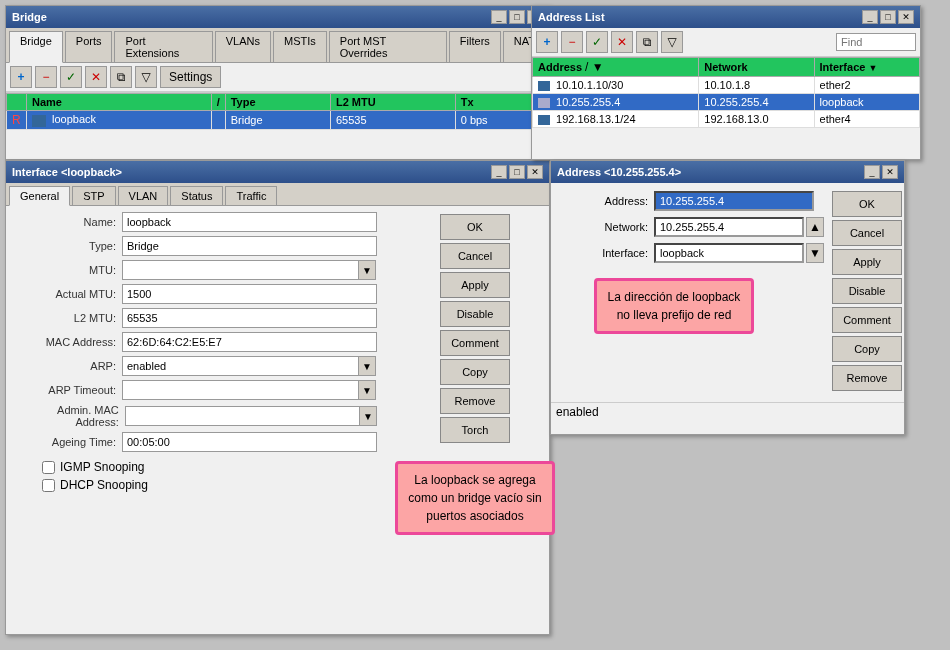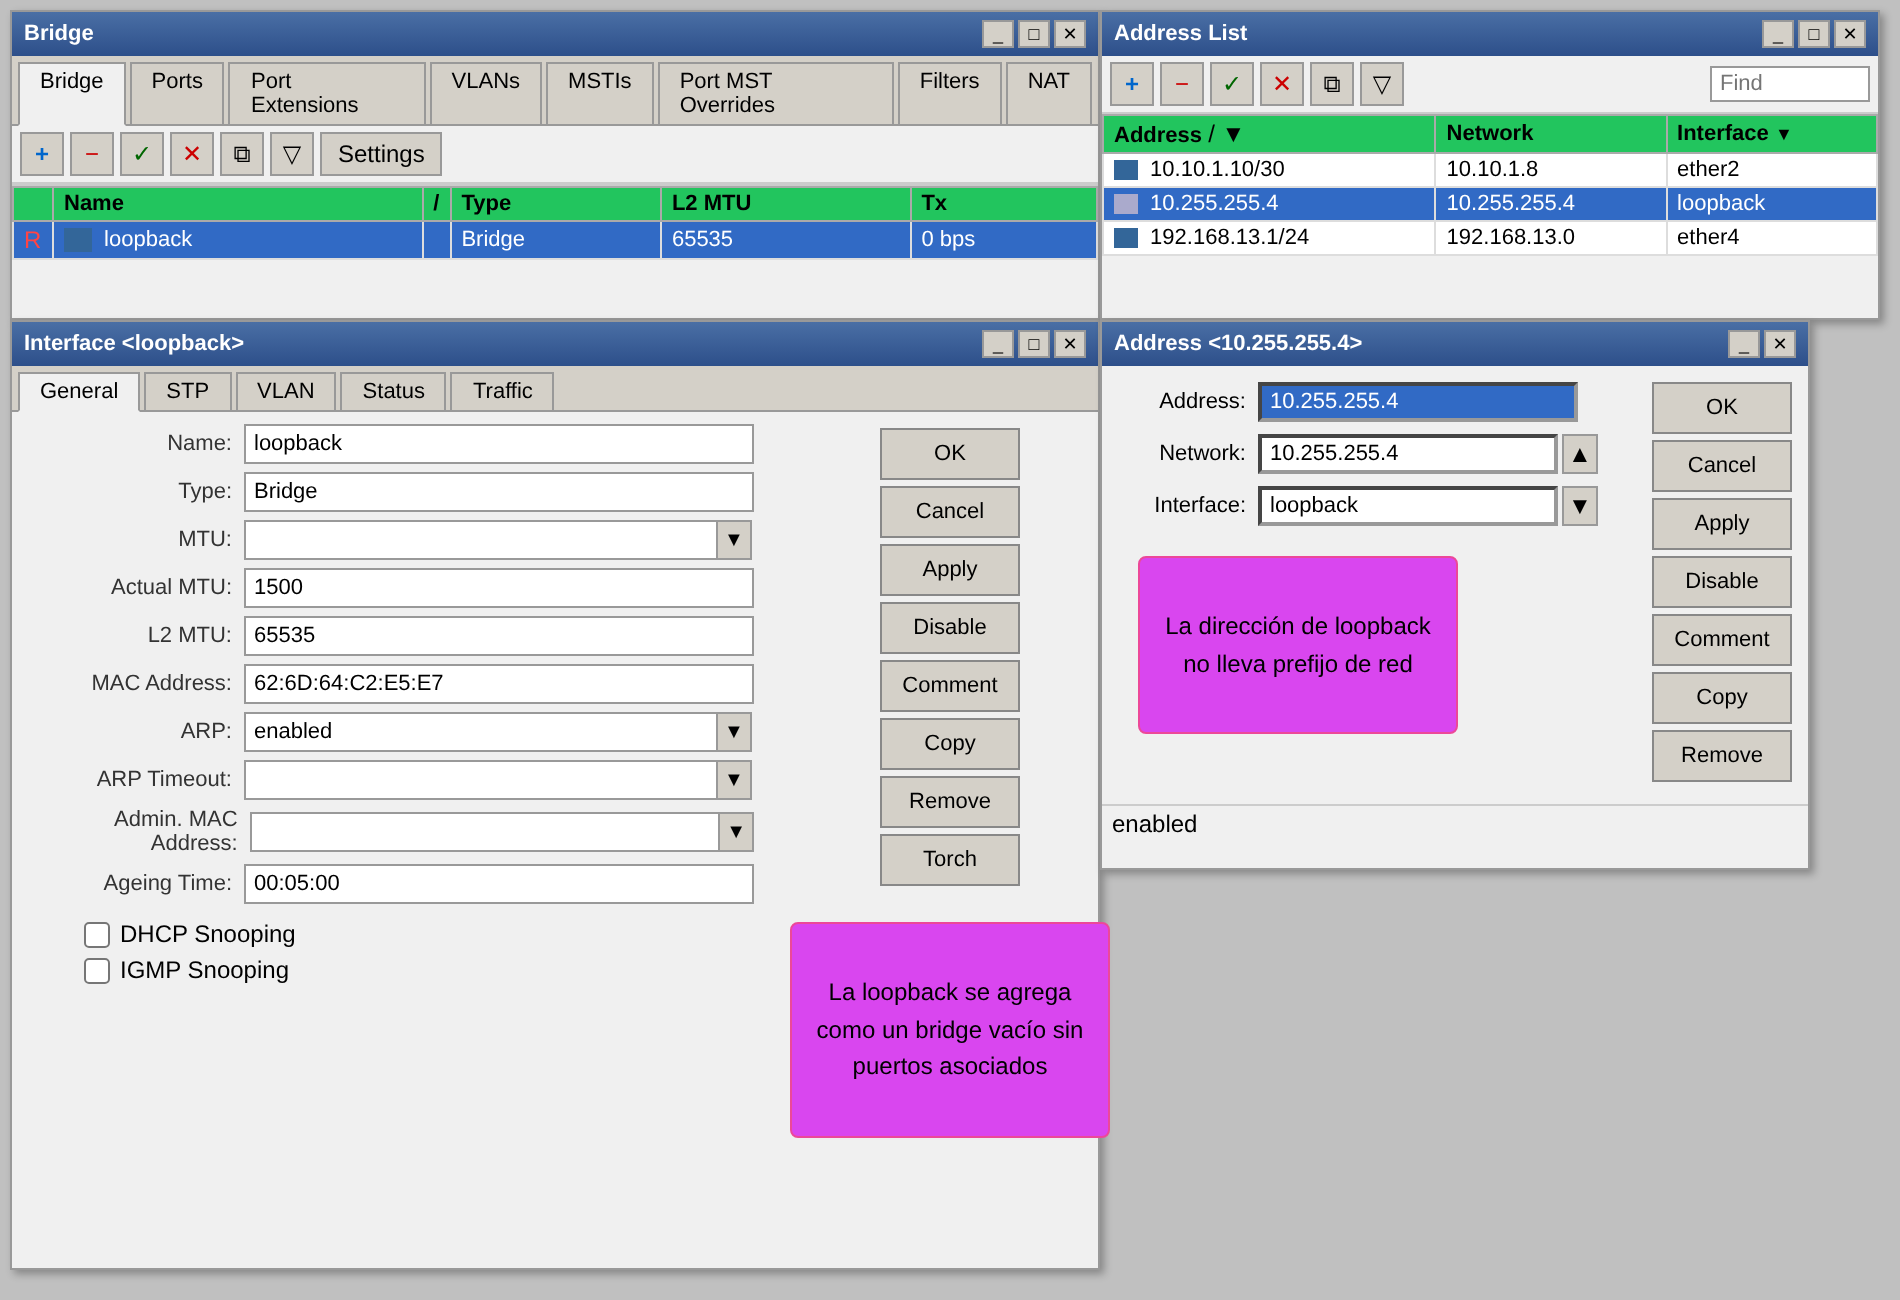--- a/index.html
+++ b/index.html
@@ -36,21 +36,21 @@
     .dropdown-arrow { border: 1px solid #999; background: #d4d0c8; width: 18px; height: 20px; display: flex; align-items: center; justify-content: center; cursor: pointer; font-size: 10px; margin-left: -1px; }
 
     
     .side-btn { width: 70px; height: 26px; border: 1px solid #888; background: #d4d0c8; cursor: pointer; font-size: 11px; display: flex; align-items: center; justify-content: center; margin-bottom: 3px; }
 
     
     .checkbox-row { display: flex; align-items: center; margin: 4px 0 4px 30px; }
     .checkbox-row input { margin-right: 5px; }
 
     
-    .tooltip-bubble { background: #d946ef; border: 1px solid #ec4899; border-radius: 4px; padding: 25px 10px; text-align: center; font-size: 11px; line-height: 1.5; max-width: 160px; }
+    .tooltip-bubble { background: #fca5a5; border: 3px solid #ec4899; border-radius: 4px; padding: 7px 10px; text-align: center; font-size: 11px; line-height: 1.5; max-width: 160px; }
 
     
     .addr-form-row { display: flex; align-items: center; margin-bottom: 6px; }
     .addr-label { min-width: 70px; text-align: right; padding-right: 6px; font-size: 11px; }
     .addr-input { border: 2px inset #999; background: white; padding: 2px 4px; font-size: 11px; height: 20px; width: 160px; }
     .addr-input.highlighted { background: #316ac5; color: white; }
 
     .status-bar { border-top: 1px solid #ccc; padding: 2px 5px; background: #f0f0f0; font-size: 11px; }
 
     .addr-dropdown-btn { border: 1px solid #999; background: #d4d0c8; width: 18px; height: 20px; display: flex; align-items: center; justify-content: center; cursor: pointer; margin-left: 2px; }
@@ -180,25 +180,25 @@
         <div class="dropdown-arrow">▼</div>
       </div>
       <div class="form-row">
         <span class="form-label">Ageing Time:</span>
         <input class="form-input form-input-wide" type="text" value="00:05:00" style="">
       </div>
 
       <div style="margin-top:8px;">
         <div class="checkbox-row">
           <input type="checkbox" style="">
-          <label>DHCP Snooping</label>
+          <label>IGMP Snooping</label>
         </div>
         <div class="checkbox-row">
           <input type="checkbox" style="">
-          <label>IGMP Snooping</label>
+          <label>DHCP Snooping</label>
         </div>
       </div>
     </div>
 
     <div style="display:flex; flex-direction:column; align-items:center; padding-top:2px;">
       <button class="side-btn">OK</button>
       <button class="side-btn">Cancel</button>
       <button class="side-btn">Apply</button>
       <button class="side-btn">Disable</button>
       <button class="side-btn">Comment</button>
@@ -206,21 +206,21 @@
       <button class="side-btn">Remove</button>
       <button class="side-btn">Torch</button>
 
       <div class="tooltip-bubble" style="margin-top:15px; width:168px;">
         <span>La loopback se agrega como un bridge vacío sin puertos asociados</span>
       </div>
     </div>
   </div>
 </div>
 
-<div class="window" style="left:550px; top:5px; width:390px; height:155px;">
+<div class="window" style="left:531px; top:5px; width:390px; height:155px;">
   <div class="window-titlebar">
     <span class="window-title">Address List</span>
     <div class="window-controls">
       <div class="win-btn">_</div>
       <div class="win-btn">□</div>
       <div class="win-btn">✕</div>
     </div>
   </div>
 
   <div class="toolbar" style="justify-content:space-between;">
@@ -276,21 +276,21 @@
 
 <div class="window" style="left:550px; top:160px; width:355px; height:275px;">
   <div class="window-titlebar">
     <span class="window-title">Address &lt;10.255.255.4&gt;</span>
     <div class="window-controls">
       <div class="win-btn">_</div>
       <div class="win-btn">✕</div>
     </div>
   </div>
 
-  <div style="display:flex; padding:8px; gap:8px;">
+  <div style="display:flex; padding:8px; gap:8px;margin-left:25px;">
 
     <div style="flex:1;">
       <div class="addr-form-row">
         <span class="addr-label">Address:</span>
         <input type="text" class="addr-input highlighted" value="10.255.255.4" style="">
       </div>
       <div class="addr-form-row">
         <span class="addr-label">Network:</span>
         <input type="text" class="addr-input" value="10.255.255.4" style="width: 150px;">
         <div class="addr-dropdown-btn">▲</div>

